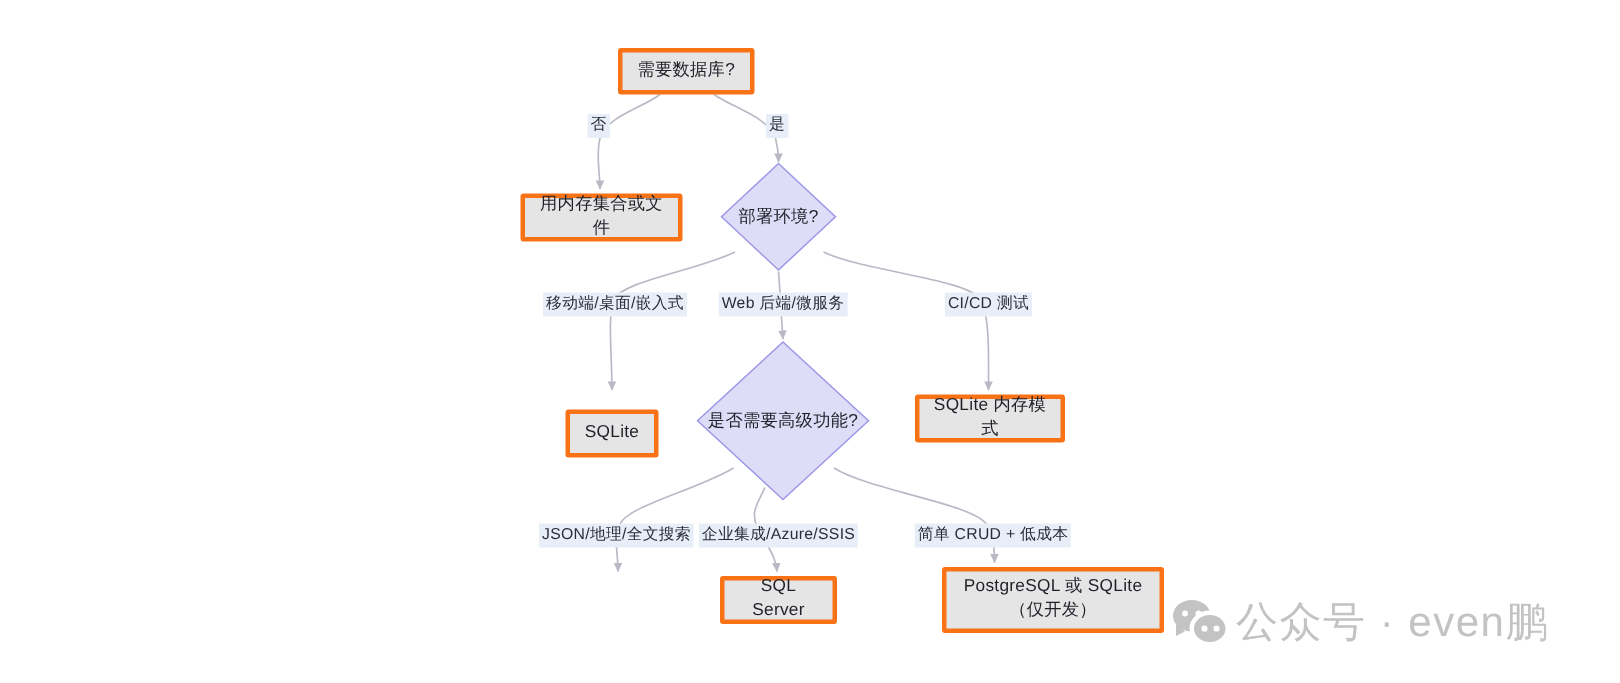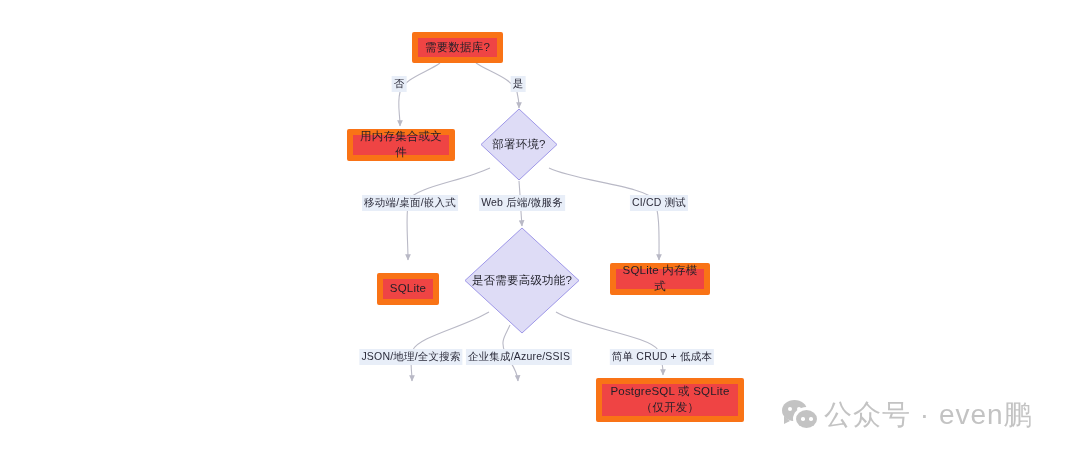--- a/index.html
+++ b/index.html
@@ -33,22 +33,22 @@
     display: flex;
     align-items: center;
     justify-content: center;
     text-align: center;
     color: #1f1f28;
     font-size: 11.5px;
     line-height: 1.35;
     letter-spacing: 0.2px;
   }
   .node.rect {
-    background: #ef4444;
-    border: 6px solid #f97316;
+    background: #e5e5e5;
+    border: 3px solid #f97316;
     border-radius: 2px;
   }
   .node.rect .lbl {
     padding: 0 6px;
   }
   .diamond-wrap {
     position: absolute;
   }
   .diamond-wrap svg {
     position: absolute;
@@ -178,22 +178,25 @@
       <polygon points="58,1 115,53.5 58,106 1,53.5" fill="#dedcf6" stroke="#9e97e8" stroke-width="1"></polygon>
     </svg>
     <span class="lbl">是否需要高级功能?</span>
   </div>
 
   <div class="node rect" style="left:610px; top:263px; width:100px; height:32px;">
     <span class="lbl">SQLite 内存模式</span>
   </div>
 
 
-
-  <div class="node rect" style="left:596px; top:378px; width:148px; height:44px;">
+  <div class="node rect" style="left:480px; top:384px; width:78px; height:32px;">
+    <span class="lbl">SQL Server</span>
+  </div>
+
+  <div class="node rect" style="left:628px; top:378px; width:148px; height:44px;">
     <span class="lbl">PostgreSQL 或 SQLite（仅开发）</span>
   </div>
 
   <div class="edge-label" style="left:399px; top:76px;">否</div>
 
   <div class="edge-label" style="left:518px; top:76px;">是</div>
 
   <div class="edge-label" style="left:410px; top:195px;">移动端/桌面/嵌入式</div>
 
   <div class="edge-label" style="left:522px; top:195px;">Web 后端/微服务</div>

